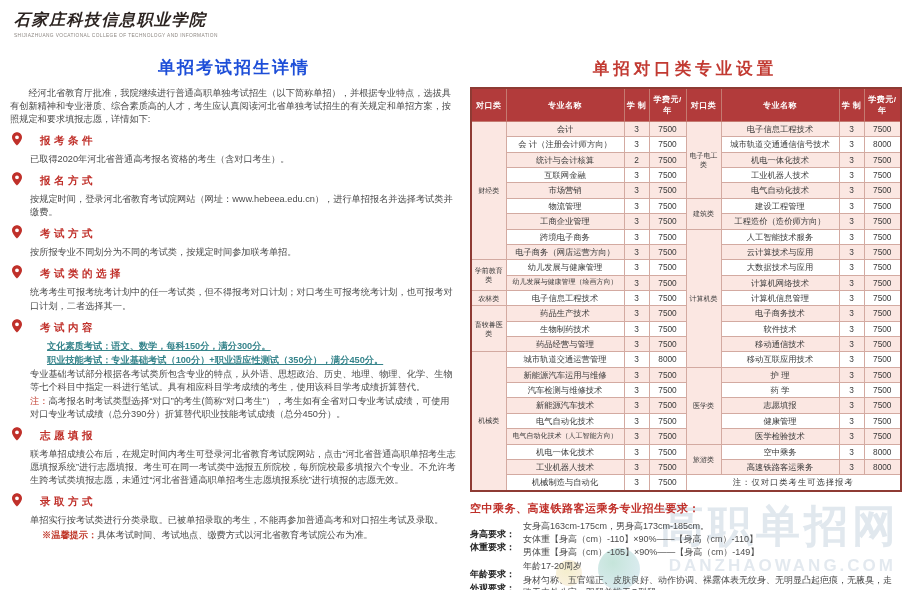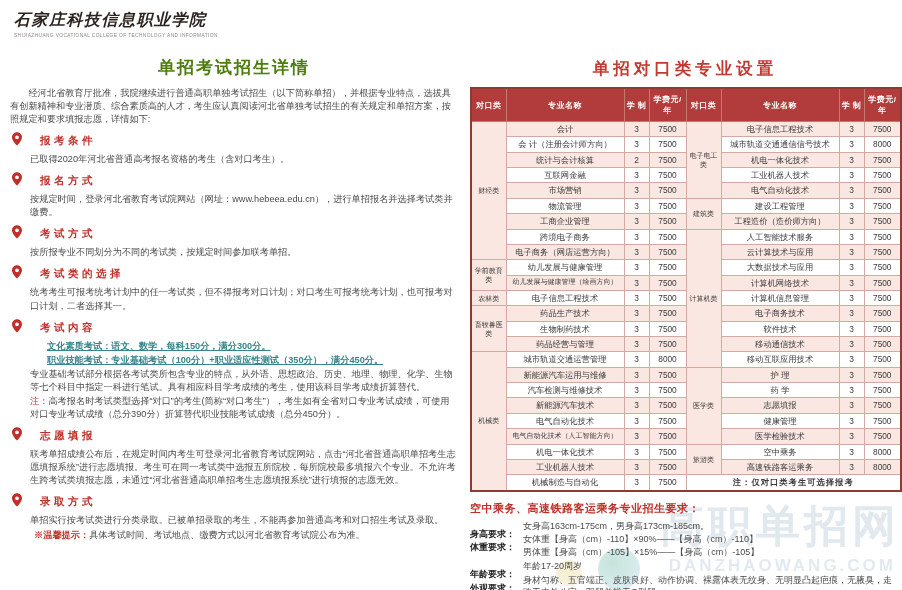--- a/index.html
+++ b/index.html
@@ -9,42 +9,42 @@
     font-family:"Liberation Sans", sans-serif; color:#4b4b4b;
   }
   
   .logo { position:absolute; left:14px; top:10px; }
   .logo-cn { font-family:"DejaVu Serif", serif; font-style:italic; font-weight:bold;
              font-size:16px; color:#2c2421; letter-spacing:1.5px; }
   .logo-en { font-size:4.8px; color:#8d8782; letter-spacing:.4px; margin-top:2px; }
 
   
   .left-col { position:absolute; left:10px; top:56px; width:448px; }
-  .left-title { text-align:center; color:#4d7c0f; font-size:17px; font-weight:bold; letter-spacing:2px; }
+  .left-title { text-align:center; color:#1d4ed8; font-size:17px; font-weight:bold; letter-spacing:2px; }
   .intro { margin-top:8px; font-size:9.2px; line-height:1.42; text-indent:2em; color:#4b4b4b; }
   .section-head { display:flex; align-items:center; gap:18px; margin:6px 0 3px 2px; }
   .section-title { color:#c0302a; font-weight:bold; font-size:10.5px; letter-spacing:3.5px; }
   .section-body { margin-left:20px; }
   .line { font-size:9.2px; line-height:1.42; margin-bottom:1px; color:#4b4b4b; }
   .line.highlight { color:#37858c; font-weight:bold; margin-left:17px;text-decoration:underline; }
   .note-label { color:#c0392b; }
-  .line.tip { margin-left:4px; margin-top:2px; }
+  .line.tip { margin-left:12px; margin-top:2px; }
   .tip-label { color:#c0392b; font-weight:bold; }
 
   
   .right-col { position:absolute; left:470px; top:58px; width:430px; }
   .right-title { text-align:center; color:#c23a32; font-size:16.5px; font-weight:bold; letter-spacing:4px; }
   table.majors { width:100%; border-collapse:collapse; margin-top:7px; border:2px solid #8e3b34; table-layout:fixed; }
   .majors th { background:#b23b3b; color:#ffffff; font-size:8px; font-weight:bold;
                padding:5px 0; border:1px solid #c57a71; letter-spacing:.5px; }
   .majors td { font-size:8.3px; color:#3a3a3a; border:1px solid #d3aaa1; text-align:center;
                padding:2px 0; line-height:1.25; white-space:nowrap; overflow:hidden; }
   .majors tbody tr:nth-child(odd) td { background:#fbe7e2; }
   .majors td.cat-cell { background:#fbe7e2 !important; font-size:7px; white-space:normal; line-height:1.3; padding:0; }
-  .majors td.note-cell { font-weight:bold; background:#ffffff !important; letter-spacing:1px; }
+  .majors td.note-cell { font-weight:normal; background:#ffffff !important; letter-spacing:1px; }
 
   .req { margin-top:9px; }
   .req-title { color:#c0302a; font-weight:bold; font-size:11px; margin-bottom:4px; letter-spacing:.5px; }
   .req-item { position:relative; padding-left:53px; font-size:9px; line-height:1.42; margin-bottom:1px; color:#4b4b4b; }
   .req-label { position:absolute; left:0; top:0; font-weight:bold; color:#252525;margin-top:8px; }
   .req-line2 { display:block; }
 
   
   .watermark-text { position:absolute; right:2px; bottom:34px; font-size:44px; font-weight:bold;
                     color:rgba(140,165,190,.26); letter-spacing:4px; pointer-events:none; }
@@ -384,18 +384,18 @@
           <td class="num-cell">7500</td>
           <td class="note-cell" colspan="4">注：仅对口类考生可选择报考</td>
         </tr>
       </tbody>
   </table>
 
   <div class="req">
     <div class="req-title">空中乘务、高速铁路客运乘务专业招生要求：</div>
     <div>
         <div class="req-item"><span class="req-label">身高要求：</span><span>女身高163cm-175cm，男身高173cm-185cm。</span></div>
-        <div class="req-item"><span class="req-label">体重要求：</span><span>女体重【身高（cm）-110】×90%——【身高（cm）-110】</span><span class="req-line2">男体重【身高（cm）-105】×15%——【身高（cm）-105】</span></div>
+        <div class="req-item"><span class="req-label">体重要求：</span><span>女体重【身高（cm）-110】×90%——【身高（cm）-110】</span><span class="req-line2">男体重【身高（cm）-105】×90%——【身高（cm）-149】</span></div>
         <div class="req-item"><span class="req-label">年龄要求：</span><span>年龄17-20周岁</span></div>
         <div class="req-item"><span class="req-label">外观要求：</span><span>身材匀称、五官端正、皮肤良好、动作协调、裸露体表无纹身、无明显凸起疤痕，无腋臭，走路无内外八字，双腿并拢无O型腿。</span></div>
       </div>
   </div>
 </div>
 
 </body></html>

